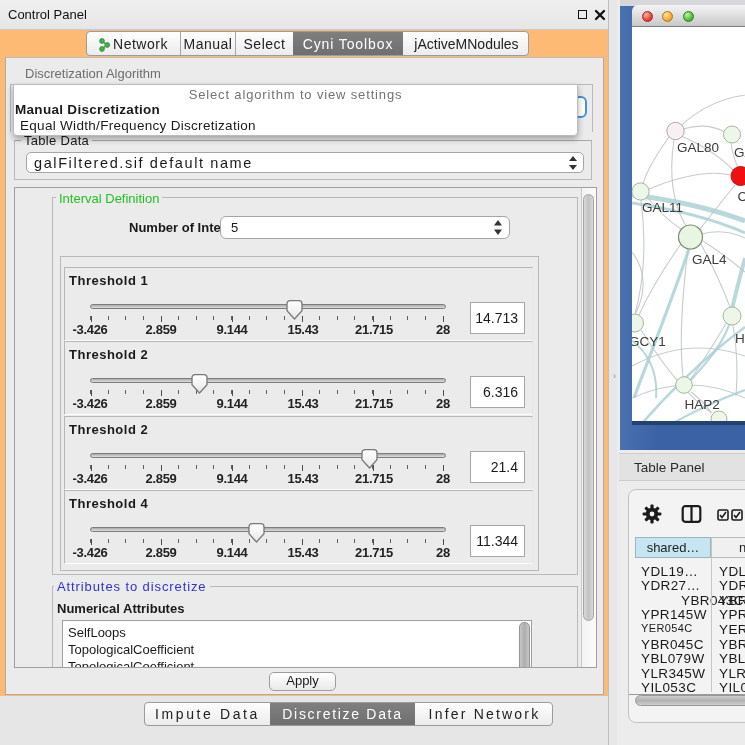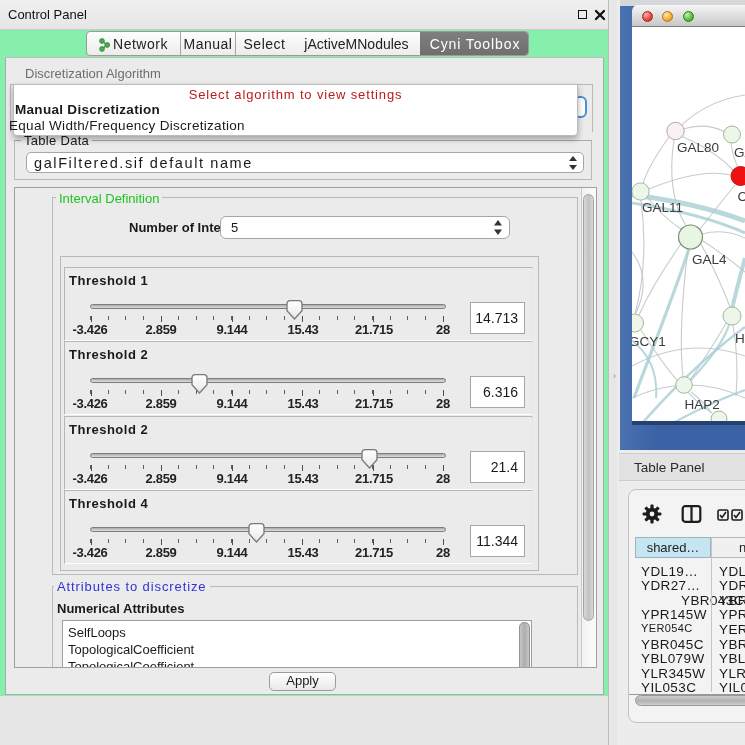--- a/index.html
+++ b/index.html
@@ -7,38 +7,38 @@
 .abs{position:absolute;}
 .grpt{position:absolute;font-size:13px;background:#ebebeb;padding:0 3px;}
 .seg{flex:0 0 auto;height:100%;line-height:24px;text-align:center;}
 .segd{background:linear-gradient(#7f7f7f,#6f6f6f);color:#fff;}
 .vbox{position:absolute;width:55px;height:32px;background:#fff;border:1px solid #a6a6a6;text-align:right;padding-right:6px;line-height:30px;font-size:14px;}
 .ticks{position:absolute;height:4px;background:repeating-linear-gradient(to right,#5e5e5e 0 1px,transparent 1px 17.625px);}
 .tl{position:absolute;font-size:13px;font-weight:bold;letter-spacing:-0.3px;transform:translateX(-50%);color:#222;}
 .thb{position:absolute;border:1px solid #b6b6b6;border-bottom-color:#fdfdfd;border-right-color:#e6e6e6;background:#ebebeb;}
 .row{position:absolute;white-space:nowrap;}
 </style></head><body>
-<div class="abs" style="left:0;top:0;width:616px;height:745px;background:#86efac;">
+<div class="abs" style="left:0;top:0;width:616px;height:745px;background:#fdba74;">
     <div class="abs" style="left:0;top:0;width:616px;height:30px;background:linear-gradient(#f0f0f0,#e6e6e6);border-bottom:1px solid #c9c9c9;"></div>
     <div class="abs" style="left:8px;top:7px;font-size:13px;color:#111;">Control Panel</div>
     <div class="abs" style="left:578px;top:10px;width:9px;height:9px;border:1.6px solid #111;"></div>
     <svg class="abs" style="left:593px;top:8px;" width="14" height="14" viewBox="0 0 14 14">
       <path d="M3 3 L11 11 M11 3 L3 11" stroke="#111" stroke-width="2.3" stroke-linecap="round"></path>
     </svg>
     <div class="abs" style="left:86px;top:31px;width:443px;height:25px;background:linear-gradient(#fefefe,#ececec);border:1px solid #9b9b9b;border-radius:4px;overflow:hidden;font-size:14px;color:#222;display:flex;">
       <div class="seg" style="width:93px;letter-spacing:0.5px;"><svg width="11" height="14" viewBox="0 0 11 14" style="vertical-align:-3px;margin-right:3px;">
           <path d="M3 3 L8 7 L3 11" stroke="#777" stroke-width="1.2" fill="none"></path>
           <circle cx="3" cy="3" r="2.4" fill="#45b14b" stroke="#2e8432" stroke-width="0.8"></circle>
           <circle cx="8.2" cy="7" r="2.4" fill="#45b14b" stroke="#2e8432" stroke-width="0.8"></circle>
           <circle cx="3" cy="11" r="2.4" fill="#45b14b" stroke="#2e8432" stroke-width="0.8"></circle>
         </svg>Network</div>
       <div class="seg" style="width:54px;letter-spacing:0.5px;border-left:1px solid #a5a5a5;box-sizing:content-box;">Manual</div>
       <div class="seg" style="width:57px;letter-spacing:0.5px;border-left:1px solid #a5a5a5;box-sizing:content-box;">Select</div>
+      <div class="seg segd" style="width:110px;letter-spacing:0.9px;">Cyni Toolbox</div>
       <div class="seg" style="width:127px;">jActiveMNodules</div>
-      <div class="seg segd" style="width:110px;letter-spacing:0.9px;">Cyni Toolbox</div>
     </div>
     <div class="abs" style="left:5px;top:57px;width:599px;height:638px;background:#ebebeb;border:1px solid #ababab;border-top-color:#bdbdbd;"></div>
     <div class="abs" style="left:10px;top:84px;width:583px;height:48px;border:1px solid #b9b9b9;border-bottom:none;"></div>
     <div class="abs" style="left:25px;top:66px;font-size:13px;color:#6e6e6e;">Discretization Algorithm</div>
     <div class="abs" style="left:573px;top:96px;width:14px;height:22px;background:#fff;border:2.5px solid #4a90d9;border-radius:6px;"></div>
     <div class="abs" style="left:14px;top:140px;width:578px;height:40px;border:1px solid #b9b9b9;border-top-color:#a9a9a9;"></div>
     <div class="grpt" style="left:21px;top:133px;letter-spacing:0.3px;">Table Data</div>
     <div class="abs" style="left:26px;top:152px;width:558px;height:21px;background:#fff;border:1px solid #a6a6a6;border-radius:5px;"></div>
     <div class="abs" style="left:34px;top:155px;font-size:14.5px;letter-spacing:1.6px;">galFiltered.sif default name</div>
     <svg class="abs" style="left:567px;top:155px;" width="12" height="16" viewBox="0 0 12 16">
@@ -170,20 +170,25 @@
     <div class="grpt" style="left:54px;top:579px;color:#3032d8;letter-spacing:0.9px;">Attributes to discretize</div>
     <div class="abs" style="left:57px;top:601px;font-weight:bold;">Numerical Attributes</div>
     <div class="abs" style="left:62px;top:620px;width:470px;height:47px;background:#fff;border:1px solid #9f9f9f;border-bottom:none;overflow:hidden;">
       <div style="position:absolute;left:5px;top:4px;font-size:13px;">SelfLoops</div>
       <div style="position:absolute;left:5px;top:21px;font-size:13px;">TopologicalCoefficient</div>
       <div style="position:absolute;left:5px;top:38px;font-size:13px;">TopologicalCoefficient</div>
       <div style="position:absolute;left:456px;top:1px;width:11px;height:60px;background:linear-gradient(to right,#c6c6c6,#aeaeae,#c6c6c6);border:1px solid #949494;border-radius:5px;"></div>
     </div>
     <div class="abs" style="left:269px;top:672px;width:67px;height:19px;background:linear-gradient(#ffffff,#e9e9e9);border:1px solid #9c9c9c;border-radius:5px;text-align:center;line-height:16px;font-size:13px;">Apply</div>
     <div class="abs" style="left:0;top:696px;width:608px;height:49px;background:#e6e6e6;"></div>
+    <div class="abs" style="left:144px;top:702px;width:409px;height:24px;background:linear-gradient(#fefefe,#ececec);border:1px solid #9b9b9b;border-radius:4px;overflow:hidden;font-size:14px;color:#222;display:flex;">
+      <div class="seg" style="width:125px;line-height:23px;letter-spacing:2.6px;">Impute Data</div>
+      <div class="seg segd" style="width:145px;line-height:23px;letter-spacing:1.7px;">Discretize Data</div>
+      <div class="seg" style="width:139px;line-height:23px;letter-spacing:2.2px;">Infer Network</div>
+    </div>
   </div>
 <div class="abs" style="left:608px;top:0;width:1px;height:745px;background:#bdbdbd;"></div>
 <div class="abs" style="left:609px;top:0;width:8px;height:745px;background:#e7e7e7;"></div>
 <div class="abs" style="left:613px;top:371px;font-size:9px;color:#8a8a8a;">›</div>
 <div class="abs" style="left:617px;top:0;width:128px;height:745px;background:#ececec;overflow:hidden;">
     <div class="abs" style="left:3px;top:0;width:125px;height:6px;background:#d5d7da;"></div>
     <div class="abs" style="left:3px;top:6px;width:125px;height:444px;background:linear-gradient(to right,#4a72b0,#3a62a5 30%);"></div>
     <div class="abs" style="left:15px;top:5px;width:113px;height:22px;background:linear-gradient(#f5f5f5,#c8c8c8);border-radius:6px 0 0 0;border-bottom:1px solid #7e7e7e;"></div>
     <div class="abs" style="left:24.5px;top:10.5px;width:11px;height:11px;border-radius:50%;background:radial-gradient(circle at 35% 30%,#ffb3ad,#e8433a 60%,#c92a22);border:1px solid #a5241c;"></div>
     <div class="abs" style="left:45.0px;top:10.5px;width:11px;height:11px;border-radius:50%;background:radial-gradient(circle at 35% 30%,#ffe9a8,#f3ab32 60%,#d98b1c);border:1px solid #b27417;"></div>
@@ -290,14 +295,14 @@
       <div class="row" style="left:12px;top:175.7px;font-size:13.5px;letter-spacing:0.4px;">YLR345W</div>
       <div class="row" style="left:90px;top:175.7px;font-size:13.5px;letter-spacing:0.4px;">YLR3</div>
       <div class="row" style="left:12px;top:190.3px;font-size:13.5px;letter-spacing:0.4px;">YIL053C</div>
       <div class="row" style="left:90px;top:190.3px;font-size:13.5px;letter-spacing:0.4px;">YIL0</div>
       <div class="abs" style="left:0px;top:204px;width:140px;height:1px;background:#9a9a9a;"></div>
       <div class="abs" style="left:81.5px;top:47px;width:1px;height:155px;background:#c6c6c6;"></div>
       <div class="abs" style="left:6px;top:205px;width:136px;height:11px;background:linear-gradient(#cdcdcd,#b2b2b2,#cdcdcd);border:1px solid #989898;border-radius:6px;"></div>
     </div>
   </div>
 <div class="abs" style="left:13px;top:84px;width:565px;height:52px;background:#fff;border:1px solid #bbb;border-radius:0 0 4px 4px;box-shadow:0 3px 6px rgba(0,0,0,0.32);"></div>
-<div class="abs" style="left:13px;top:87px;width:565px;text-align:center;color:#b91c1c;font-size:13px;letter-spacing:0.85px;">Select algorithm to view settings</div>
+<div class="abs" style="left:13px;top:87px;width:565px;text-align:center;color:#737373;font-size:13px;letter-spacing:0.85px;">Select algorithm to view settings</div>
 <div class="abs" style="left:15px;top:102px;font-weight:bold;font-size:13.5px;letter-spacing:0.3px;">Manual Discretization</div>
-<div class="abs" style="left:9px;top:118px;font-size:13.5px;letter-spacing:0.3px;">Equal Width/Frequency Discretization</div>
+<div class="abs" style="left:20px;top:118px;font-size:13.5px;letter-spacing:0.3px;">Equal Width/Frequency Discretization</div>
 </body></html>

